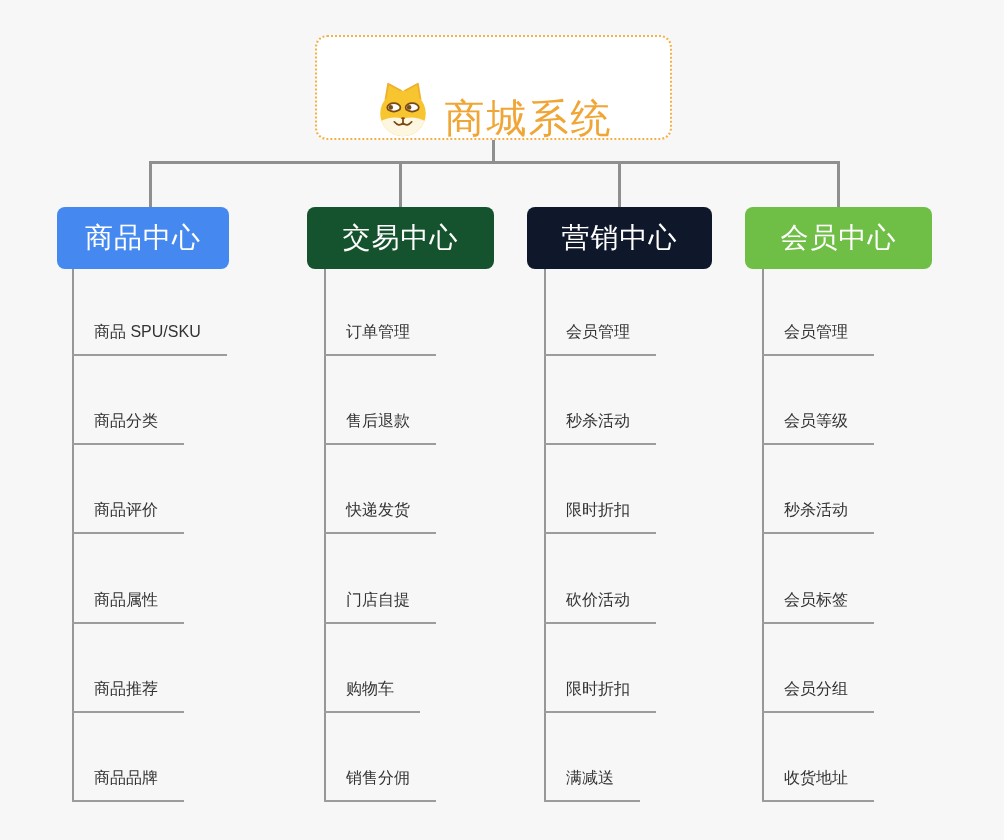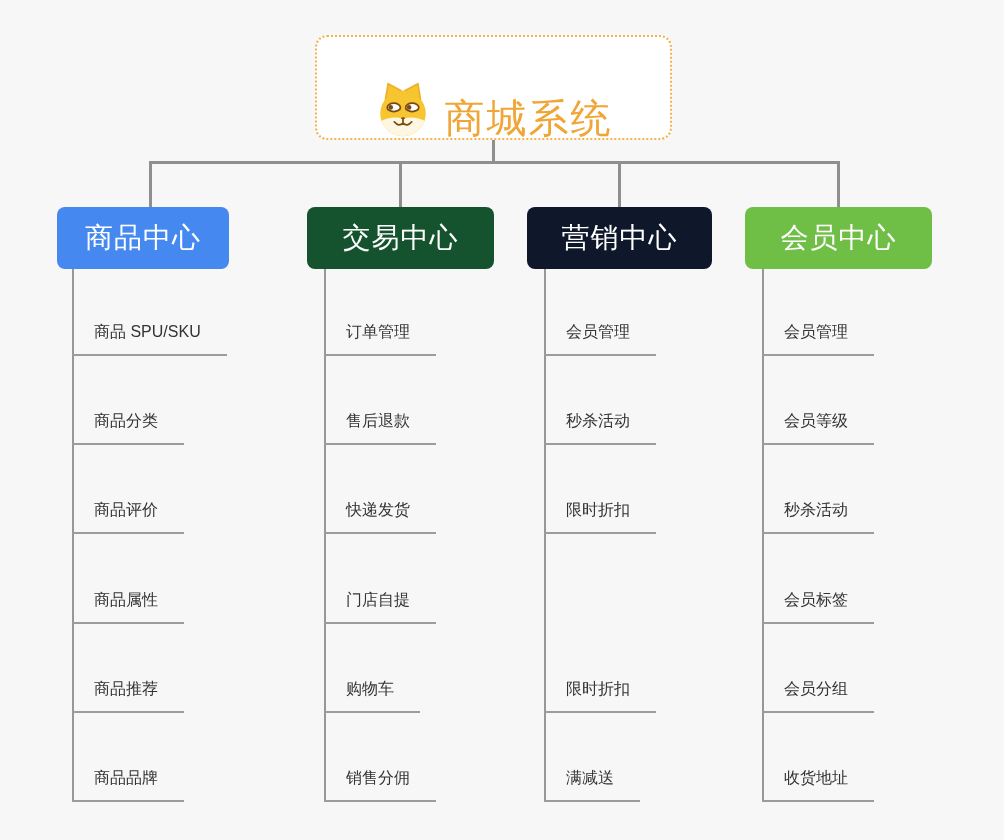--- a/index.html
+++ b/index.html
@@ -106,20 +106,21 @@
   <div class="leaf" style="left:324px;top:317px">订单管理</div>
   <div class="leaf" style="left:324px;top:406px">售后退款</div>
   <div class="leaf" style="left:324px;top:585px">门店自提</div>
   <div class="leaf" style="left:324px;top:495px">快递发货</div>
   <div class="leaf" style="left:324px;top:674px">购物车</div>
   <div class="leaf" style="left:324px;top:763px">销售分佣</div>
 
   <div class="leaf" style="left:544px;top:317px">会员管理</div>
   <div class="leaf" style="left:544px;top:406px">秒杀活动</div>
   <div class="leaf" style="left:544px;top:495px">限时折扣</div>
+  <div class="leaf" style="left:544px;top:585px">砍价活动</div>
   <div class="leaf" style="left:544px;top:674px">限时折扣</div>
   <div class="leaf" style="left:544px;top:763px">满减送</div>
 
   <div class="leaf" style="left:762px;top:317px">会员管理</div>
   <div class="leaf" style="left:762px;top:406px">会员等级</div>
   <div class="leaf" style="left:762px;top:495px">秒杀活动</div>
   <div class="leaf" style="left:762px;top:585px">会员标签</div>
   <div class="leaf" style="left:762px;top:674px">会员分组</div>
   <div class="leaf" style="left:762px;top:763px">收货地址</div>
 

